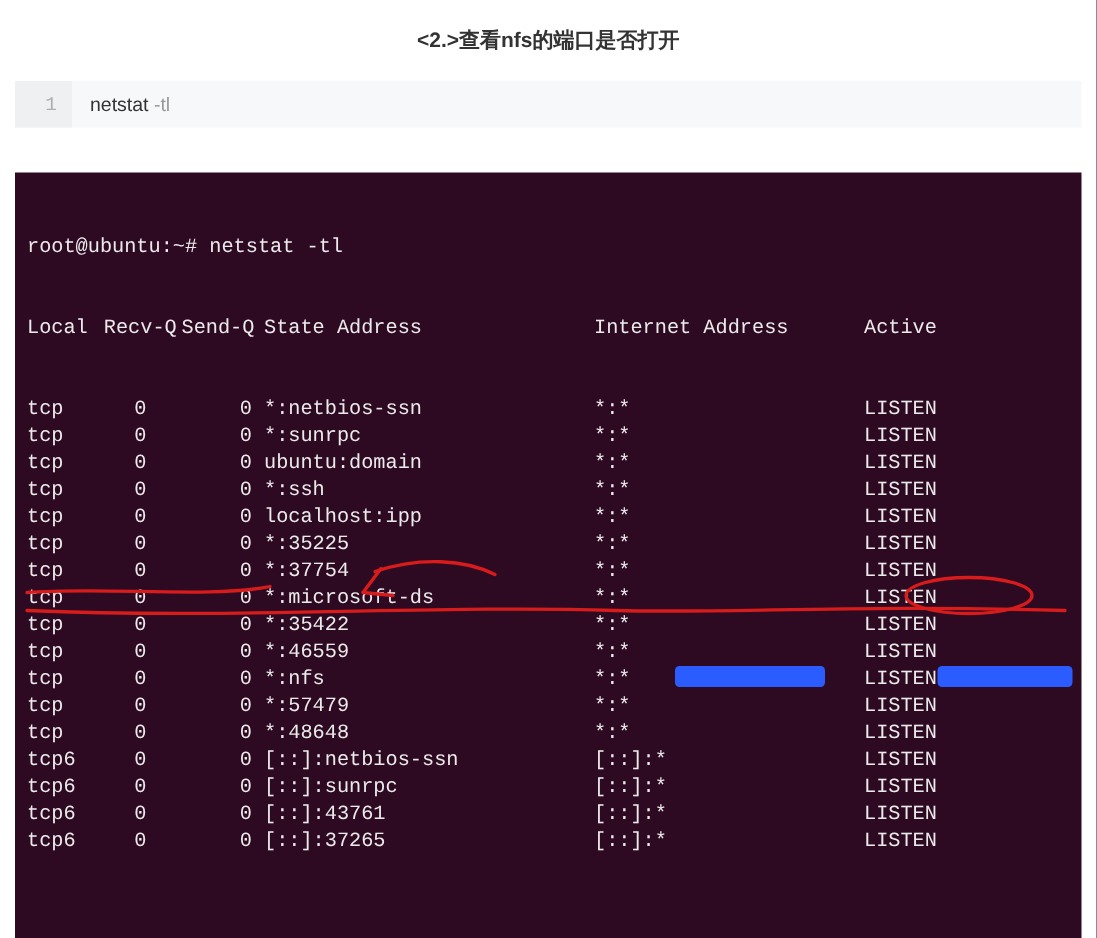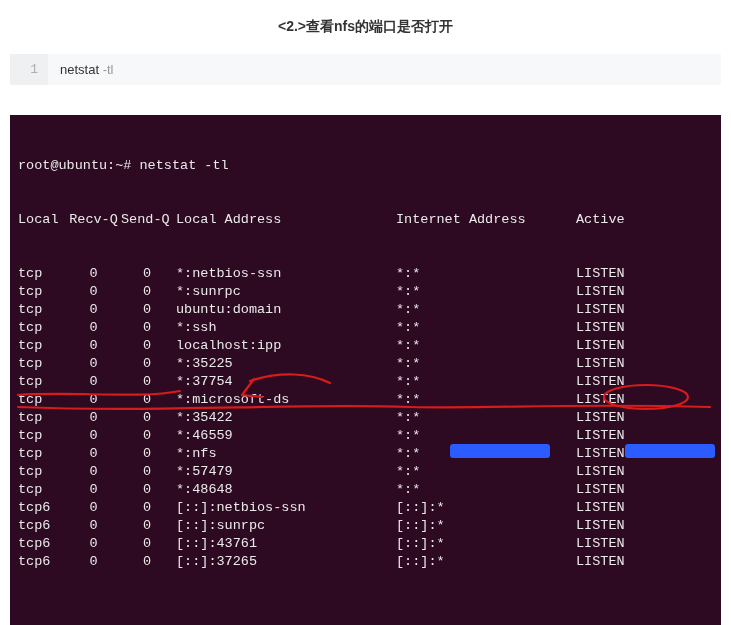--- a/index.html
+++ b/index.html
@@ -50,21 +50,21 @@
       padding: 6px 8px 6px 8px;
       white-space: pre;
       margin-bottom: 40px;
       position: relative;
       overflow: hidden;
     }
     .terminal .hdr-row span,
     .terminal .data-row span { display: inline-block; }
     .col-proto { width: 48px; }
     .col-recvq { width: 55px; text-align: center; }
-    .col-sendq { width: 55px; text-align: right; padding-right: 25px;}
+    .col-sendq { width: 55px; text-align: right; padding-right: 8px;}
     .col-local { width: 220px; }
     .col-foreign{ width: 180px; }
     .col-state { }
     .annot {
       position: absolute;
       pointer-events: none;
     }
     .annot svg { display:block; }
     .blue-smudge {
       position: absolute;
@@ -78,21 +78,21 @@
 
 <div class="section-heading">&lt;2.&gt;查看nfs的端口是否打开</div>
 
 <div class="code-block">
   <div class="code-gutter">1</div>
   <div class="code-content"><span>netstat </span><span class="cmd-flag">-tl</span></div>
 </div>
 
 <div class="terminal" id="term">
   <div>root@ubuntu:~# netstat -tl</div>
-  <div class="hdr-row"><span class="col-proto">Local</span><span class="col-recvq">Recv-Q</span><span class="col-sendq">Send-Q</span><span class="col-local">Local Address</span><span class="col-foreign">Internet Address</span><span class="col-state">Active</span></div>
+  <div class="hdr-row"><span class="col-proto">Local</span><span class="col-recvq">Recv-Q</span><span class="col-sendq">Send-Q</span><span class="col-local">State Address</span><span class="col-foreign">Internet Address</span><span class="col-state">Active</span></div>
   <div id="term-rows"><div class="data-row"><span class="col-proto">tcp</span><span class="col-recvq">0</span><span class="col-sendq">0</span><span class="col-local">*:netbios-ssn</span><span class="col-foreign">*:*</span><span class="col-state">LISTEN</span></div><div class="data-row"><span class="col-proto">tcp</span><span class="col-recvq">0</span><span class="col-sendq">0</span><span class="col-local">*:sunrpc</span><span class="col-foreign">*:*</span><span class="col-state">LISTEN</span></div><div class="data-row"><span class="col-proto">tcp</span><span class="col-recvq">0</span><span class="col-sendq">0</span><span class="col-local">ubuntu:domain</span><span class="col-foreign">*:*</span><span class="col-state">LISTEN</span></div><div class="data-row"><span class="col-proto">tcp</span><span class="col-recvq">0</span><span class="col-sendq">0</span><span class="col-local">*:ssh</span><span class="col-foreign">*:*</span><span class="col-state">LISTEN</span></div><div class="data-row"><span class="col-proto">tcp</span><span class="col-recvq">0</span><span class="col-sendq">0</span><span class="col-local">localhost:ipp</span><span class="col-foreign">*:*</span><span class="col-state">LISTEN</span></div><div class="data-row"><span class="col-proto">tcp</span><span class="col-recvq">0</span><span class="col-sendq">0</span><span class="col-local">*:35225</span><span class="col-foreign">*:*</span><span class="col-state">LISTEN</span></div><div class="data-row"><span class="col-proto">tcp</span><span class="col-recvq">0</span><span class="col-sendq">0</span><span class="col-local">*:37754</span><span class="col-foreign">*:*</span><span class="col-state">LISTEN</span></div><div class="data-row"><span class="col-proto">tcp</span><span class="col-recvq">0</span><span class="col-sendq">0</span><span class="col-local">*:microsoft-ds</span><span class="col-foreign">*:*</span><span class="col-state">LISTEN</span></div><div class="data-row"><span class="col-proto">tcp</span><span class="col-recvq">0</span><span class="col-sendq">0</span><span class="col-local">*:35422</span><span class="col-foreign">*:*</span><span class="col-state">LISTEN</span></div><div class="data-row"><span class="col-proto">tcp</span><span class="col-recvq">0</span><span class="col-sendq">0</span><span class="col-local">*:46559</span><span class="col-foreign">*:*</span><span class="col-state">LISTEN</span></div><div class="data-row"><span class="col-proto">tcp</span><span class="col-recvq">0</span><span class="col-sendq">0</span><span class="col-local">*:nfs</span><span class="col-foreign">*:*</span><span class="col-state">LISTEN</span></div><div class="data-row"><span class="col-proto">tcp</span><span class="col-recvq">0</span><span class="col-sendq">0</span><span class="col-local">*:57479</span><span class="col-foreign">*:*</span><span class="col-state">LISTEN</span></div><div class="data-row"><span class="col-proto">tcp</span><span class="col-recvq">0</span><span class="col-sendq">0</span><span class="col-local">*:48648</span><span class="col-foreign">*:*</span><span class="col-state">LISTEN</span></div><div class="data-row"><span class="col-proto">tcp6</span><span class="col-recvq">0</span><span class="col-sendq">0</span><span class="col-local">[::]:netbios-ssn</span><span class="col-foreign">[::]:*</span><span class="col-state">LISTEN</span></div><div class="data-row"><span class="col-proto">tcp6</span><span class="col-recvq">0</span><span class="col-sendq">0</span><span class="col-local">[::]:sunrpc</span><span class="col-foreign">[::]:*</span><span class="col-state">LISTEN</span></div><div class="data-row"><span class="col-proto">tcp6</span><span class="col-recvq">0</span><span class="col-sendq">0</span><span class="col-local">[::]:43761</span><span class="col-foreign">[::]:*</span><span class="col-state">LISTEN</span></div><div class="data-row"><span class="col-proto">tcp6</span><span class="col-recvq">0</span><span class="col-sendq">0</span><span class="col-local">[::]:37265</span><span class="col-foreign">[::]:*</span><span class="col-state">LISTEN</span></div></div>
 
   
   <div class="annot" style="left:0; top:0; width:100%; height:100%;">
     <svg width="715" height="360" viewBox="0 0 715 360">
       <g stroke="#d81b1b" stroke-width="2.2" fill="none" stroke-linecap="round">
 
         <path d="M 8 256 C 150 262, 280 252, 400 256 C 480 258, 560 252, 700 256"></path>
         <path d="M 8 244 C 60 240, 130 248, 170 240"></path>
 

